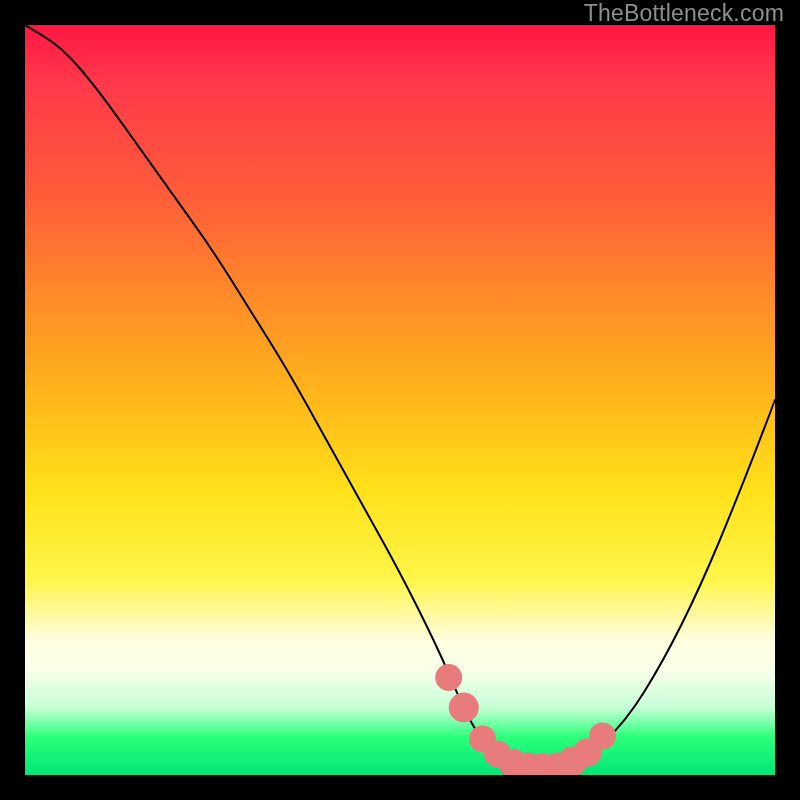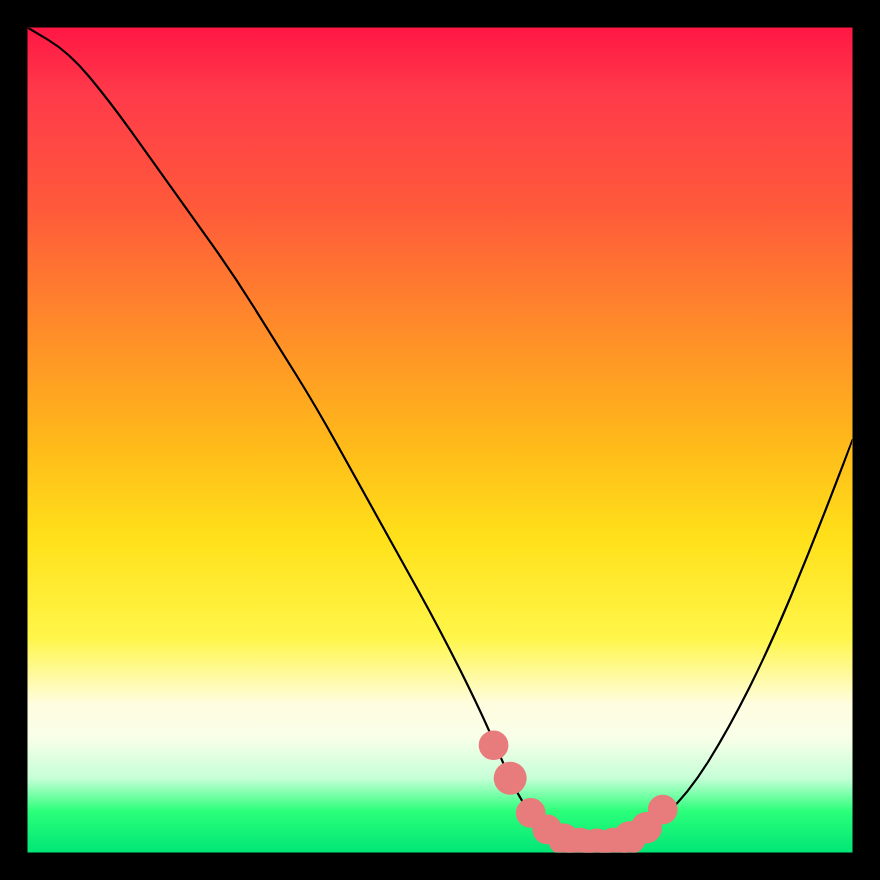--- a/index.html
+++ b/index.html
@@ -64,20 +64,21 @@
     top: 0;
     width: 750px;
     height: 750px;
     z-index: 4;
   }
 </style>
 </head>
 <body>
 
 <div class="frame">
+  <div class="watermark">TheBottleneck.com</div>
 
   <div class="plot-area">
 
     <svg class="curve" viewBox="0 0 750 750" preserveAspectRatio="none">
       <path fill="none" stroke="#000" stroke-width="2" stroke-linecap="round" stroke-linejoin="round" d="M 0.0 0.0 Q 0.0 0.0 18.8 11.3 Q 37.5 22.5 56.3 45.0 Q 75.0 67.5 93.8 93.8 Q 112.5 120.0 131.3 146.3 Q 150.0 172.5 168.8 198.8 Q 187.5 225.0 206.3 255.0 Q 225.0 285.0 243.8 315.0 Q 262.5 345.0 281.3 378.8 Q 300.0 412.5 318.8 446.3 Q 337.5 480.0 356.3 513.8 Q 375.0 547.5 393.8 585.0 Q 412.5 622.5 423.8 648.8 Q 435.0 675.0 442.5 690.0 Q 450.0 705.0 457.5 714.4 Q 465.0 723.8 476.3 731.3 Q 487.5 738.8 498.8 740.6 Q 510.0 742.5 517.5 742.5 Q 525.0 742.5 532.5 741.8 Q 540.0 741.0 551.3 736.1 Q 562.5 731.3 581.3 714.4 Q 600.0 697.5 618.8 667.5 Q 637.5 637.5 656.3 600.0 Q 675.0 562.5 693.8 517.5 Q 712.5 472.5 731.3 423.8 T 750.0 375.0"></path>
     </svg>
 
     <svg class="blobs" viewBox="0 0 750 750" preserveAspectRatio="none">
     <circle cx="423.7" cy="652.5" r="13.5" fill="#e87c7c"></circle>
         <circle cx="438.8" cy="682.5" r="15.0" fill="#e87c7c"></circle>

